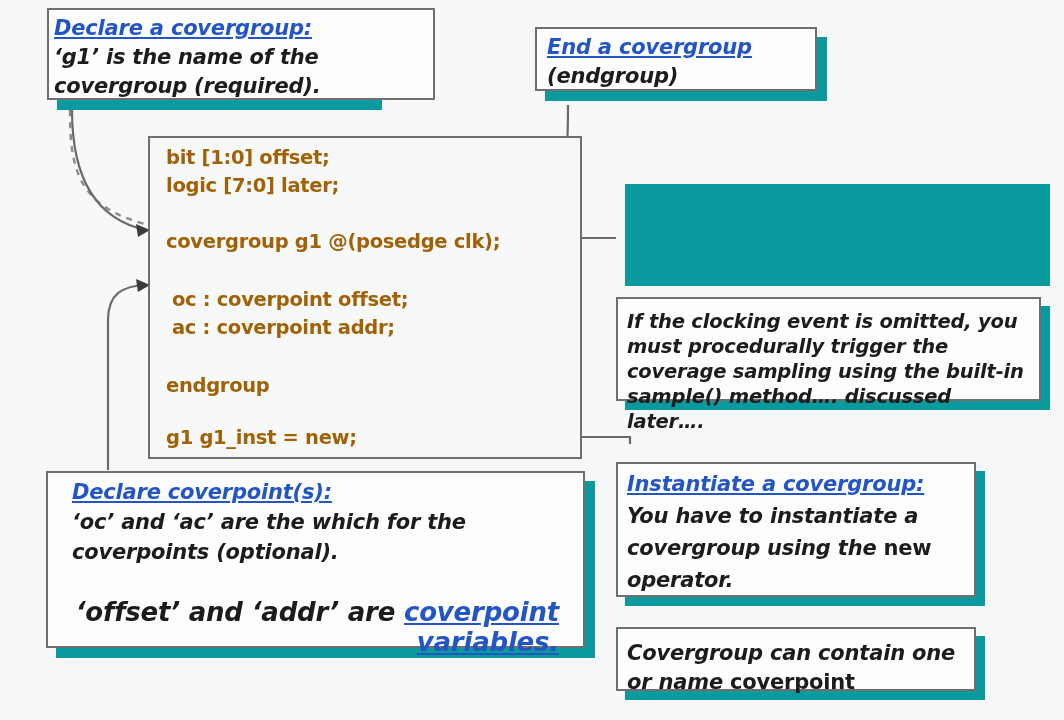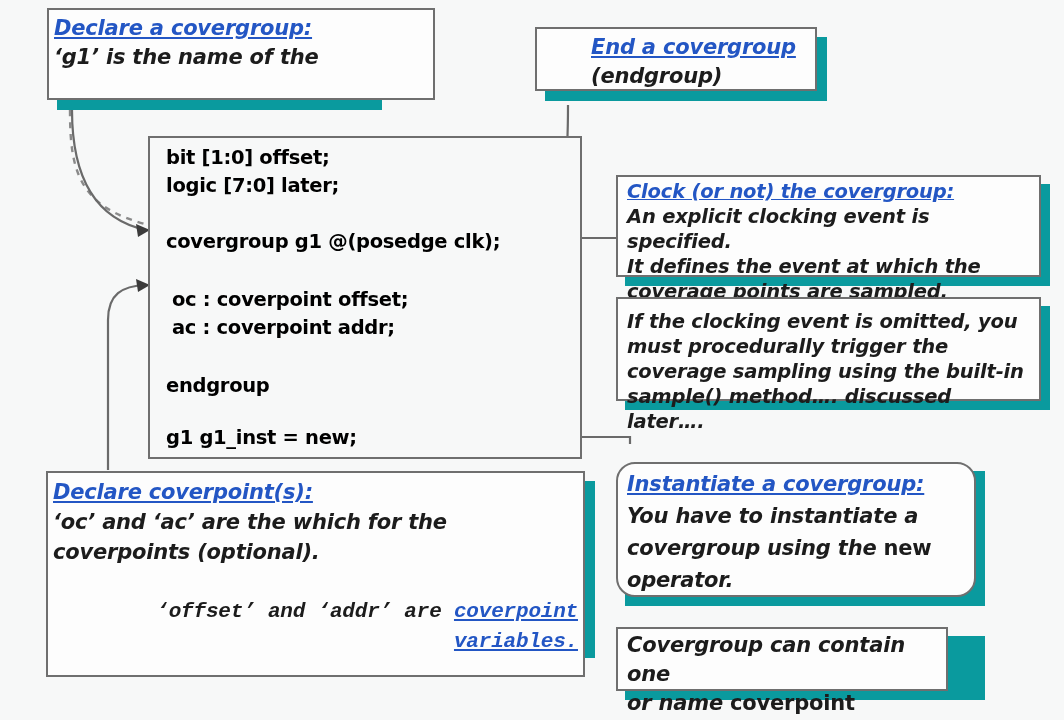--- a/index.html
+++ b/index.html
@@ -58,21 +58,21 @@
     box-sizing:border-box;
     background:#f7f8f8;
     border:2px solid #6f6f6f;
     z-index:4;
   }
   .code{
     position:absolute;
     font-family:"DejaVu Sans", sans-serif;
     font-weight:bold;
     font-size:19.5px;
-    color:#000000;
+    color:#a16207;
     white-space:pre;
     letter-spacing:-0.3px;
   }
 
   
   #wires{
     position:absolute;
     left:0; top:0;
     width:1064px; height:720px;
     z-index:3;
@@ -116,75 +116,68 @@
     <span class="code" style="left:22px; top:178px;">ac : coverpoint addr;</span>
     <span class="code" style="left:16px; top:236px;">endgroup</span>
     <span class="code" style="left:16px; top:288px;">g1 g1_inst = new;</span>
   </div>
 
   <div class="shadow" style="left:57px; top:18px; width:325px; height:92px;"></div>
   <div class="callout" style="left:47px; top:8px; width:388px; height:92px; padding:4px 5px;">
     <div class="ctext" style="font-size:21px; line-height:29px;">
       <span class="head">Declare a covergroup:</span>
       <span>‘g1’ is the name of the</span><br>
+      <span>covergroup (required).</span>
     </div>
   </div>
 
   <div class="shadow" style="left:545px; top:37px; width:282px; height:64px;"></div>
   <div class="callout" style="left:535px; top:27px; width:282px; height:64px; padding:4px 10px;">
-    <div class="ctext" style="font-size:21px; line-height:29px;margin-left:44px;">
+    <div class="ctext" style="font-size:21px; line-height:29px;">
       <span class="head">End a covergroup</span>
       <span>(endgroup)</span>
     </div>
   </div>
 
   <div class="shadow" style="left:625px; top:184px; width:425px; height:102px;"></div>
-  <div class="callout" style="left:616px; top:175px; width:425px; height:102px; padding:2px 9px;">
-    <div class="ctext" style="font-size:19.5px; line-height:25px;">
-      <span class="head">Clock (or not) the covergroup:</span>
-      <span>An explicit clocking event is specified.</span><br>
-      <span>It defines the event at which the</span><br>
-      <span>coverage points are sampled.</span>
-    </div>
-  </div>
 
   <div class="shadow" style="left:625px; top:306px; width:425px; height:104px;"></div>
   <div class="callout" style="left:616px; top:297px; width:425px; height:104px; padding:10px 9px;">
     <div class="ctext" style="font-size:19.5px; line-height:25px;">
       <span>If the clocking event is omitted, you</span><br>
       <span>must procedurally trigger the</span><br>
       <span>coverage sampling using the built-in</span><br>
       <span>sample() method…. discussed later….</span>
     </div>
   </div>
 
   <div class="shadow" style="left:56px; top:481px; width:539px; height:177px;"></div>
-  <div class="callout" style="left:46px; top:471px; width:539px; height:206px; padding:4px 5px;">
+  <div class="callout" style="left:46px; top:471px; width:539px; height:177px; padding:4px 24px;">
     <div class="ctext" style="font-size:21px; line-height:30px;">
       <span class="head">Declare coverpoint(s):</span>
       <span>‘oc’ and ‘ac’ are the which for the</span><br>
       <span>coverpoints (optional).</span>
     </div>
-    <div class="ctext" style="font-size:21px; line-height:30px; text-align:right; margin-top:30px;font-family:Liberation Mono, monospace;">
+    <div class="ctext" style="font-size:26px; line-height:30px; text-align:right; margin-top:30px;">
       <span>‘offset’ and ‘addr’ are </span><span class="ulink">coverpoint</span><br>
       <span class="ulink">variables.</span>
     </div>
   </div>
 
   <div class="shadow" style="left:625px; top:471px; width:360px; height:135px;"></div>
-  <div class="callout" style="left:616px; top:462px; width:360px; height:135px; padding:4px 9px;border-radius:19px;">
+  <div class="callout" style="left:616px; top:462px; width:360px; height:135px; padding:4px 9px;">
     <div class="ctext" style="font-size:21px; line-height:32px;">
       <span class="head">Instantiate a covergroup:</span>
       <span>You have to instantiate a</span><br>
       <span>covergroup using the </span><span class="kw">new</span><br>
       <span>operator.</span>
     </div>
   </div>
 
   <div class="shadow" style="left:625px; top:636px; width:360px; height:64px;"></div>
-  <div class="callout" style="left:616px; top:627px; width:332px; height:64px; padding:2px 9px;">
+  <div class="callout" style="left:616px; top:627px; width:360px; height:64px; padding:10px 9px;">
     <div class="ctext" style="font-size:21px; line-height:29px;">
       <span>Covergroup can contain one</span><br>
       <span>or name </span><span class="kw">coverpoint</span>
     </div>
   </div>
 
 </div>
 
 </body></html>

